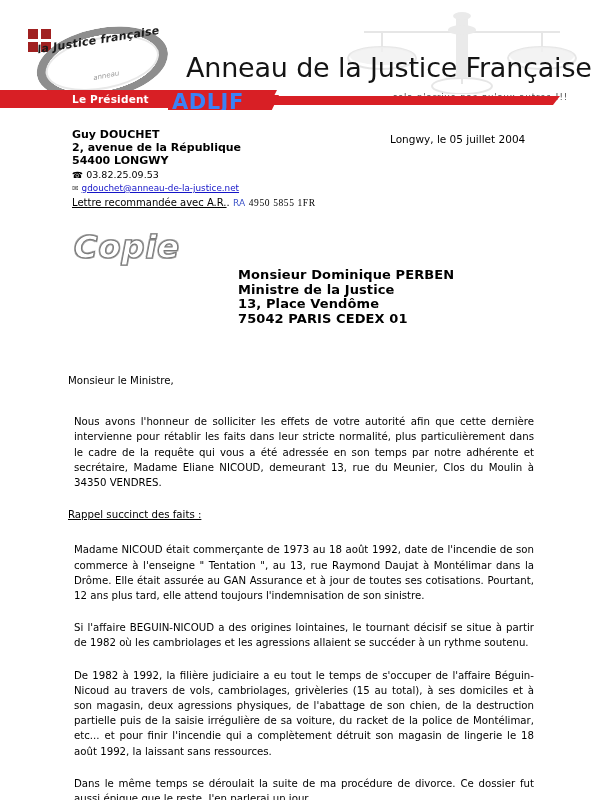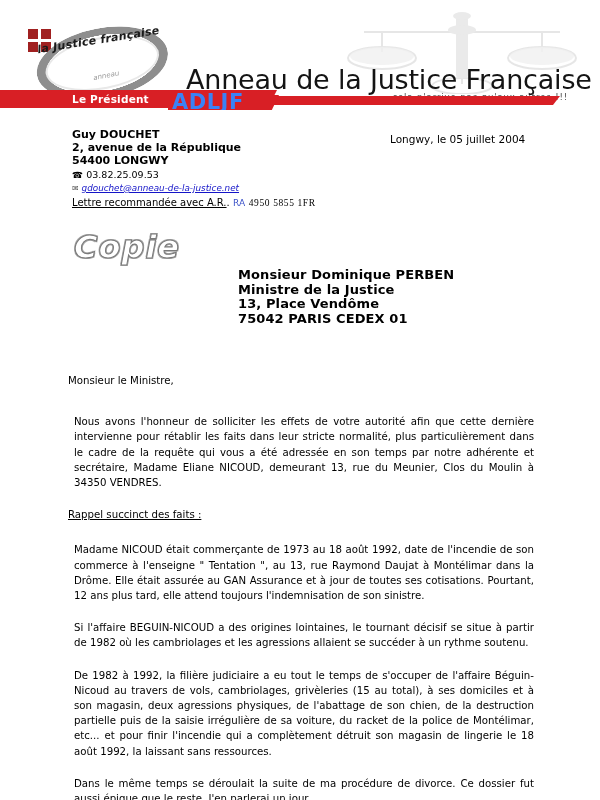--- a/index.html
+++ b/index.html
@@ -117,21 +117,20 @@
   .brand-title {
     position: absolute;
     left: 186px;
     top: 52px;
     font-family: "DejaVu Sans", "Liberation Sans", sans-serif;
     font-size: 27px;
     font-weight: normal;
     letter-spacing: -0.2px;
     color: #141414;
     white-space: nowrap;
-    margin-top: 12px;
   }
 
   .tagline {
     position: absolute;
     left: 378px;
     top: 92px;
     font-size: 8.5px;
     color: #4a4a4a;
     letter-spacing: .9px;
     white-space: nowrap;
@@ -213,21 +212,21 @@
   .sender {
     position: absolute;
     left: 72px;
     top: 128px;
     font-size: 10.5px;
     line-height: 13.2px;
   }
   .sender .nm { font-weight: bold; font-size: 11px; }
   .sender .ln { font-weight: bold; font-size: 11px; }
   .sender .tel { font-size: 9.5px; font-weight: normal; }
-  .sender .mailrow { font-size: 9px; font-style: italic; }
+  .sender .mailrow { font-size: 9px; }
   .sender .mail {
     color: #1414c8;
     text-decoration: underline;
     font-size: 8.8px;
   }
   .ico { font-size: 9px; color: #000; }
   .ico-mail { color: #555; font-size: 8px; }
   .rec-line {
     margin-top: 1px;
     font-size: 10px;

